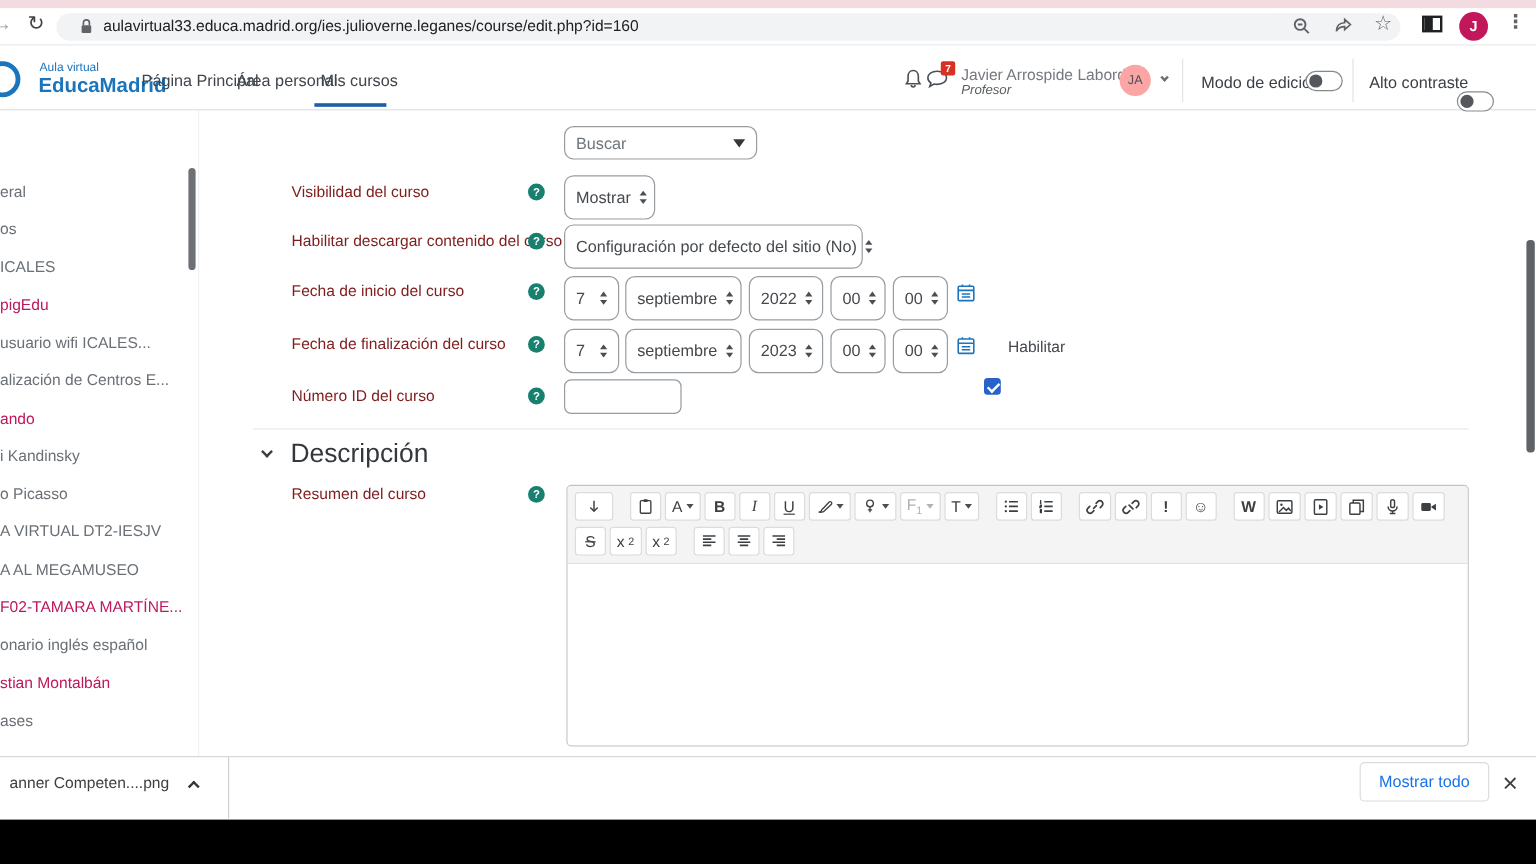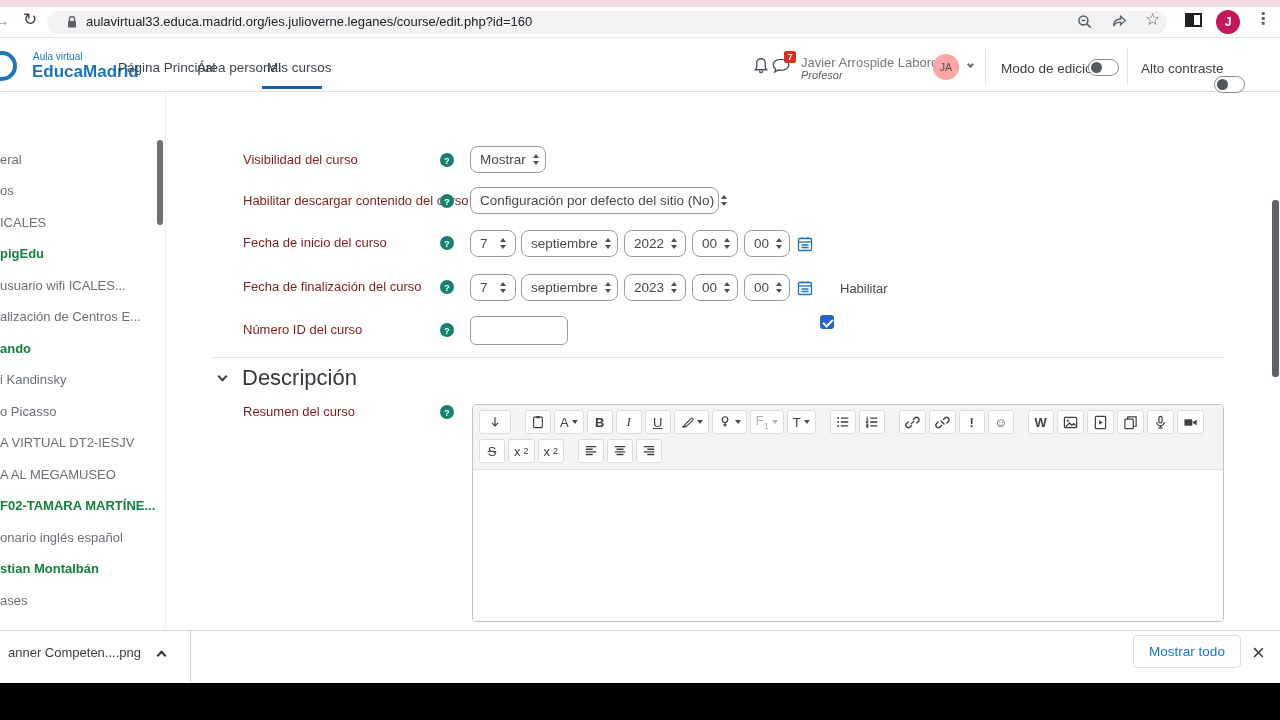--- a/index.html
+++ b/index.html
@@ -31,27 +31,27 @@
   .urole{left:801px;top:69px;font-size:11px;font-style:italic;color:#595f63}
   .ja{left:933px;top:54px;width:26px;height:26px;border-radius:50%;background:#fca5a5;color:#495057;font-size:10.5px;display:flex;align-items:center;justify-content:center}
   .tlabel{top:61px;font-size:13.5px;color:#3c4045;white-space:nowrap}
   
   .chev{display:inline-block;width:7px;height:7px;border-right:2px solid #4a4f54;border-bottom:2px solid #4a4f54}
   .chev.down{transform:rotate(45deg)}
   .chev.up{transform:rotate(-135deg)}
   .chev.sm{width:5px;height:5px;border-color:#6a6f74}
   
   .sb-item{left:0;font-size:13px;color:#6a7076;white-space:nowrap;cursor:pointer}
-  .sb-item.bold{color:#15803d;font-weight:700}
+  .sb-item.bold{color:#be185d;font-weight:400}
   .sb-scroll{left:157px;top:140px;width:6px;height:85px;background:#6d7175;border-radius:3px}
   .sb-edge{left:165px;top:92px;width:1px;height:538px;background:#f0f0f0}
   
   .flabel{left:243px;font-size:13px;color:#7f1d1d;white-space:nowrap}
   .help{width:14px;height:14px;border-radius:50%;background:#17806e;color:#fff;font-size:9.5px;font-weight:bold;display:flex;align-items:center;justify-content:center}
-  .sel{background:#fff;border:1px solid #979ca1;border-radius:8px;height:27px;display:flex;align-items:center;justify-content:space-between;padding:0 9px;font-size:13.5px;color:#45494e;cursor:pointer;white-space:nowrap}
+  .sel{background:#fff;border:1px solid #979ca1;border-radius:8px;height:37px;display:flex;align-items:center;justify-content:space-between;padding:0 9px;font-size:13.5px;color:#45494e;cursor:pointer;white-space:nowrap}
   .ud{display:flex;flex-direction:column;gap:2.5px;margin-left:7px}
   .ud i{width:0;height:0;border-left:3.5px solid transparent;border-right:3.5px solid transparent}
   .ud .u{border-bottom:4px solid #4a4f54}
   .ud .d{border-top:4px solid #4a4f54}
   .tri-down{width:0;height:0;border-left:5px solid transparent;border-right:5px solid transparent;border-top:7px solid #34383c}
   .cb{width:14px;height:14px;background:#2962c8;border-radius:3px;position:relative;cursor:pointer}
   .cb::after{content:"";position:absolute;left:4.5px;top:1.5px;width:4px;height:8px;border:solid #fff;border-width:0 2px 2px 0;transform:rotate(45deg)}
   .txt-input{background:#fff;border:1px solid #979ca1;border-radius:6px;font-size:13px;padding:0 8px;color:#333}
   .hr{background:#e8e8e8;height:1px}
   .sect-title{font-size:22px;font-weight:500;color:#33383d}
@@ -166,20 +166,24 @@
   <div class="abs sb-item" style="top:404px">o Picasso</div>
   <div class="abs sb-item" style="top:435px">A VIRTUAL DT2-IESJV</div>
   <div class="abs sb-item" style="top:467px">A AL MEGAMUSEO</div>
   <div class="abs sb-item bold" style="top:498px">F02-TAMARA MARTÍNE...</div>
   <div class="abs sb-item" style="top:530px">onario inglés español</div>
   <div class="abs sb-item bold" style="top:561px">stian Montalbán</div>
   <div class="abs sb-item" style="top:593px">ases</div>
   <div class="abs sb-scroll"></div>
   <div class="abs sb-edge"></div>
 
+  <div class="abs sel" style="left:470px;top:105px;width:161px;height:28px;color:#6d747b">
+    <span>Buscar</span>
+    <span class="tri-down"></span>
+  </div>
 
   <div class="abs flabel" style="top:152px">Visibilidad del curso</div>
   <div class="abs help" style="left:440px;top:153px">?</div>
   <div class="abs sel" style="left:470px;top:146px;width:76px">
     <span>Mostrar</span>
     <span class="ud">
         <i class="u"></i>
         <i class="d"></i>
       </span>
   </div>

